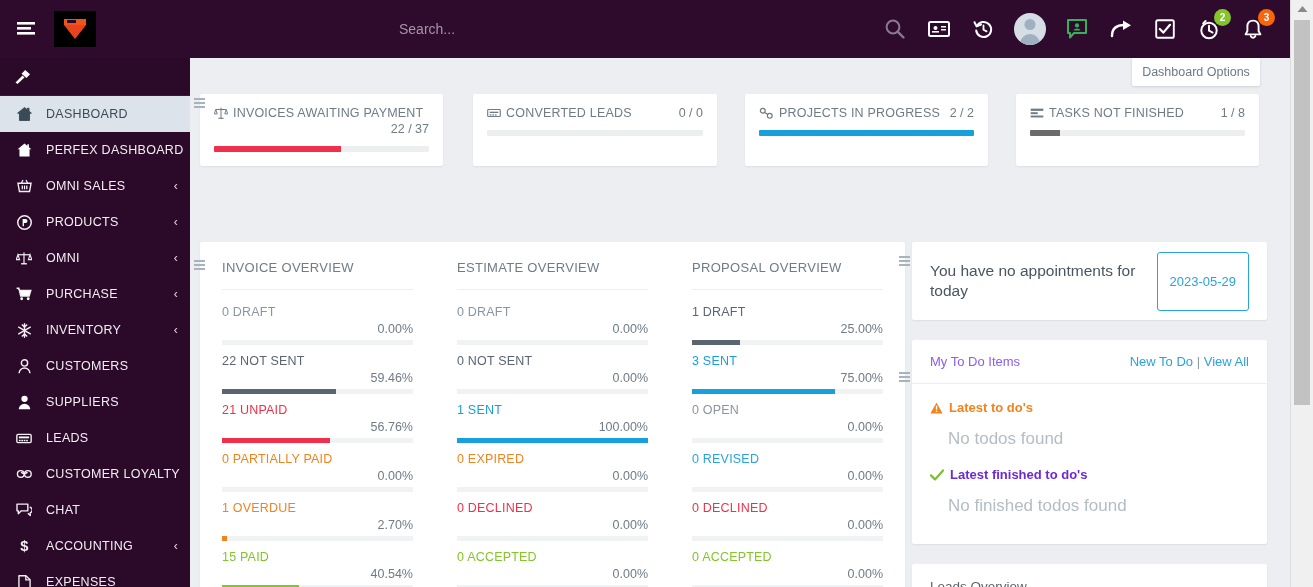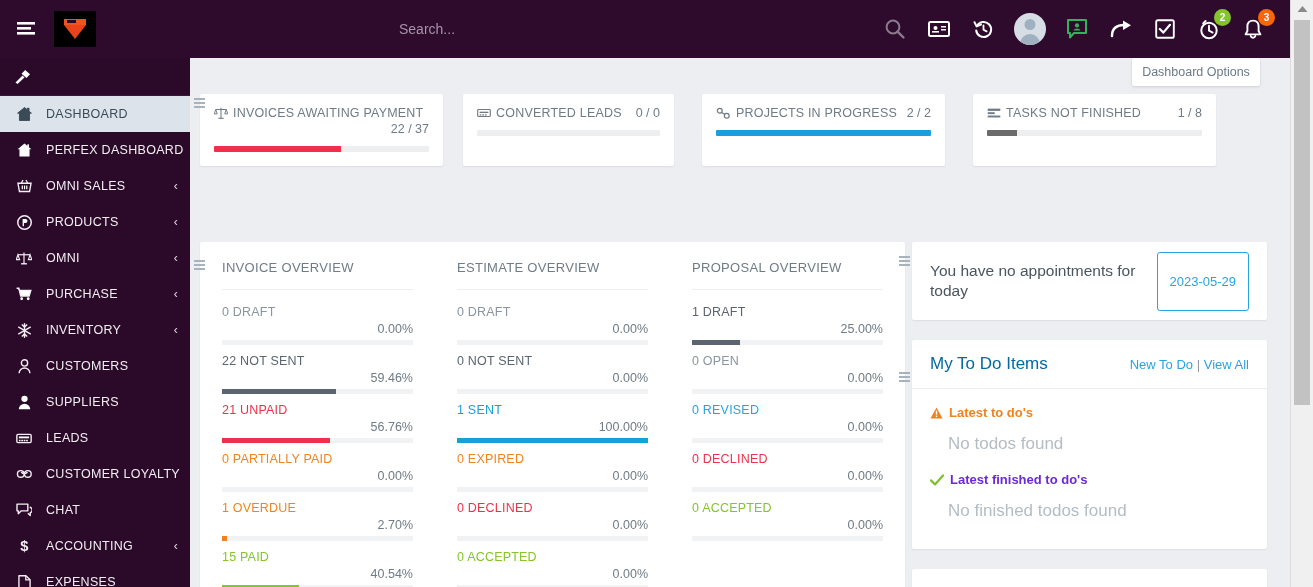--- a/index.html
+++ b/index.html
@@ -110,21 +110,21 @@
     box-shadow: 0 1px 2px rgba(0,0,0,.07);
   }
   .stat-top { display:flex; align-items:flex-start; justify-content:space-between; }
   .stat-title { color:#6f7b85; font-size: 12.5px; letter-spacing:.2px; display:flex; align-items:center; gap:5px; white-space:nowrap;}
   .stat-title svg { flex:none; }
   .stat-num { color:#6f7b85; font-size: 12.5px; white-space:nowrap; }
   .pbar { height: 6px; background:#eceef0; border-radius: 1px; margin-top: 10px; overflow:hidden; }
   .pbar > i { display:block; height: 100%; }
 
   .stat-1 { width: 243px; }
-  .stat-2 { width: 211px; margin-left: 20px; }
+  .stat-2 { width: 244px; margin-left: 30px; }
   .stat-3 { width: 243px; margin-left: 28px; }
   .stat-4 { width: 243px; margin-left: 28px; }
   .stat-1 .stat-top { flex-direction: column; align-items: stretch; }
   .stat-1 .stat-num { text-align: right; margin-top: 2px; }
 
   
   .overview-wrap { position:absolute; top:184px; left: 10px; display:flex; }
   .overview-card {
     width: 705px; background:#fff; border-radius: 2px; padding: 18px 0 0 0;
     box-shadow: 0 1px 2px rgba(0,0,0,.07); height: 403px;
@@ -148,21 +148,21 @@
   .appt-text { color:#4a5560; font-size: 15.5px; line-height: 20px; max-width: 210px; }
   .date-btn {
     border:1px solid #29a3e0; color:#29a3e0; background:#fff; border-radius: 3px;
     padding: 21px 12px; font-size: 13px; font-family:"Liberation Sans", sans-serif; cursor:pointer; white-space:nowrap;
   }
   .todo-card { margin-top: 20px; }
   .todo-head {
     display:flex; align-items:center; justify-content:space-between;
     padding: 14px 18px; border-bottom: 1px solid #edeef0;
   }
-  .todo-title { color:#0369a1; font-size: 17px; }
+  .todo-title { color:#8b5cf6; font-size: 13px; }
   .todo-links { font-size: 13px; color:#29a3e0; }
   .todo-links a { color:#29a3e0; text-decoration:none; cursor:pointer; }
   .todo-links span { color:#8f99a3; }
   .todo-body { padding: 16px 18px 20px 18px; }
   .todo-sec { display:flex; align-items:center; gap: 6px; font-size: 13px; font-weight: bold; }
   .todo-sec.warn { color:#f0831e; }
   .todo-sec.ok { color:#6d28d9;text-align:right; }
   .todo-empty { color:#b4bcc4; font-size: 17px; padding: 14px 0 8px 18px; }
   .leads-card { margin-top: 20px; }
   .leads-head { padding: 15px 18px; color:#5a646e; font-size: 13.5px; border-bottom: 1px solid #edeef0;}
@@ -636,20 +636,27 @@
             <div class="ov-title">PROPOSAL OVERVIEW</div>
             <div class="ov-divider"></div>
             <div class="ov-row">
               <div class="ov-label" style="color:#5a6571;"><b>1</b> <span>DRAFT</span></div>
               <div class="ov-pct">25.00%</div>
               <div class="ov-bar">
                 <i style="width:25%;background:#5a6571;"></i>
               </div>
             </div>
             <div class="ov-row">
+              <div class="ov-label" style="color:#18a0dd;"><b>3</b> <span>SENT</span></div>
+              <div class="ov-pct">75.00%</div>
+              <div class="ov-bar">
+                <i style="width:75%;background:#18a0dd;"></i>
+              </div>
+            </div>
+            <div class="ov-row">
               <div class="ov-label" style="color:#8a95a0;"><b>0</b> <span>OPEN</span></div>
               <div class="ov-pct">0.00%</div>
               <div class="ov-bar">
                 <i style="width:0%;background:#8a95a0;"></i>
               </div>
             </div>
             <div class="ov-row">
               <div class="ov-label" style="color:#29a3e0;"><b>0</b> <span>REVISED</span></div>
               <div class="ov-pct">0.00%</div>
               <div class="ov-bar">

